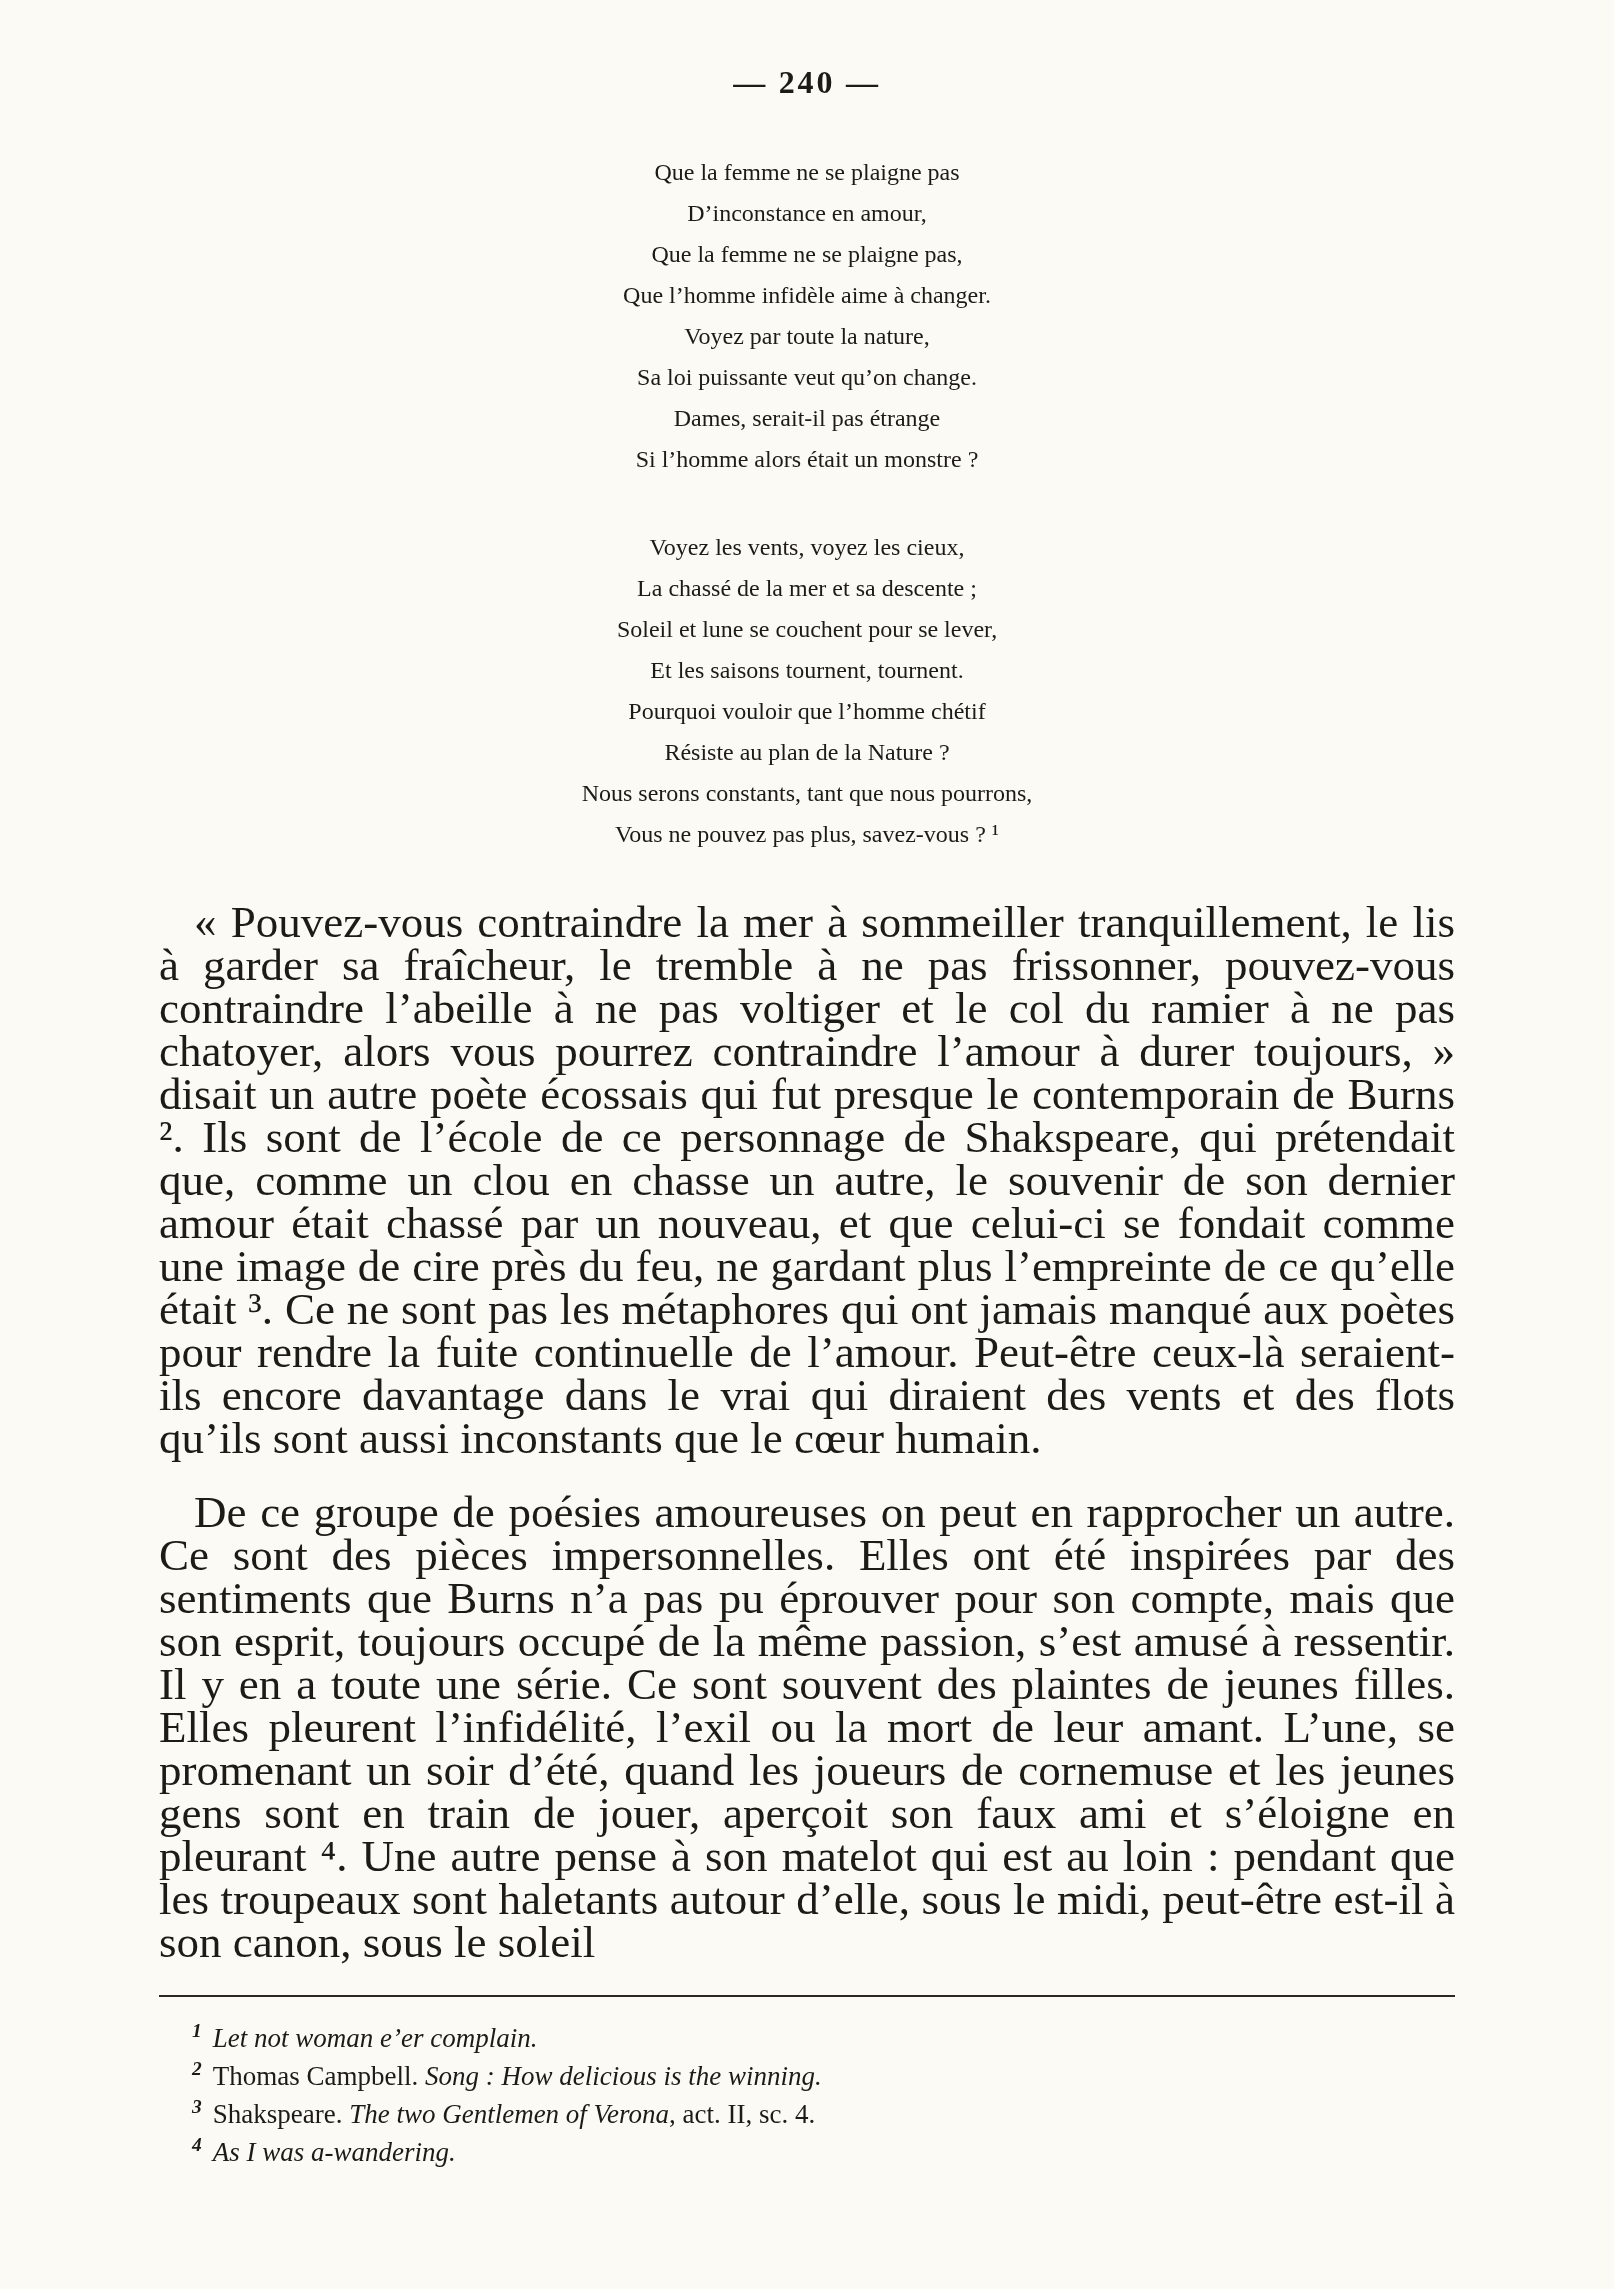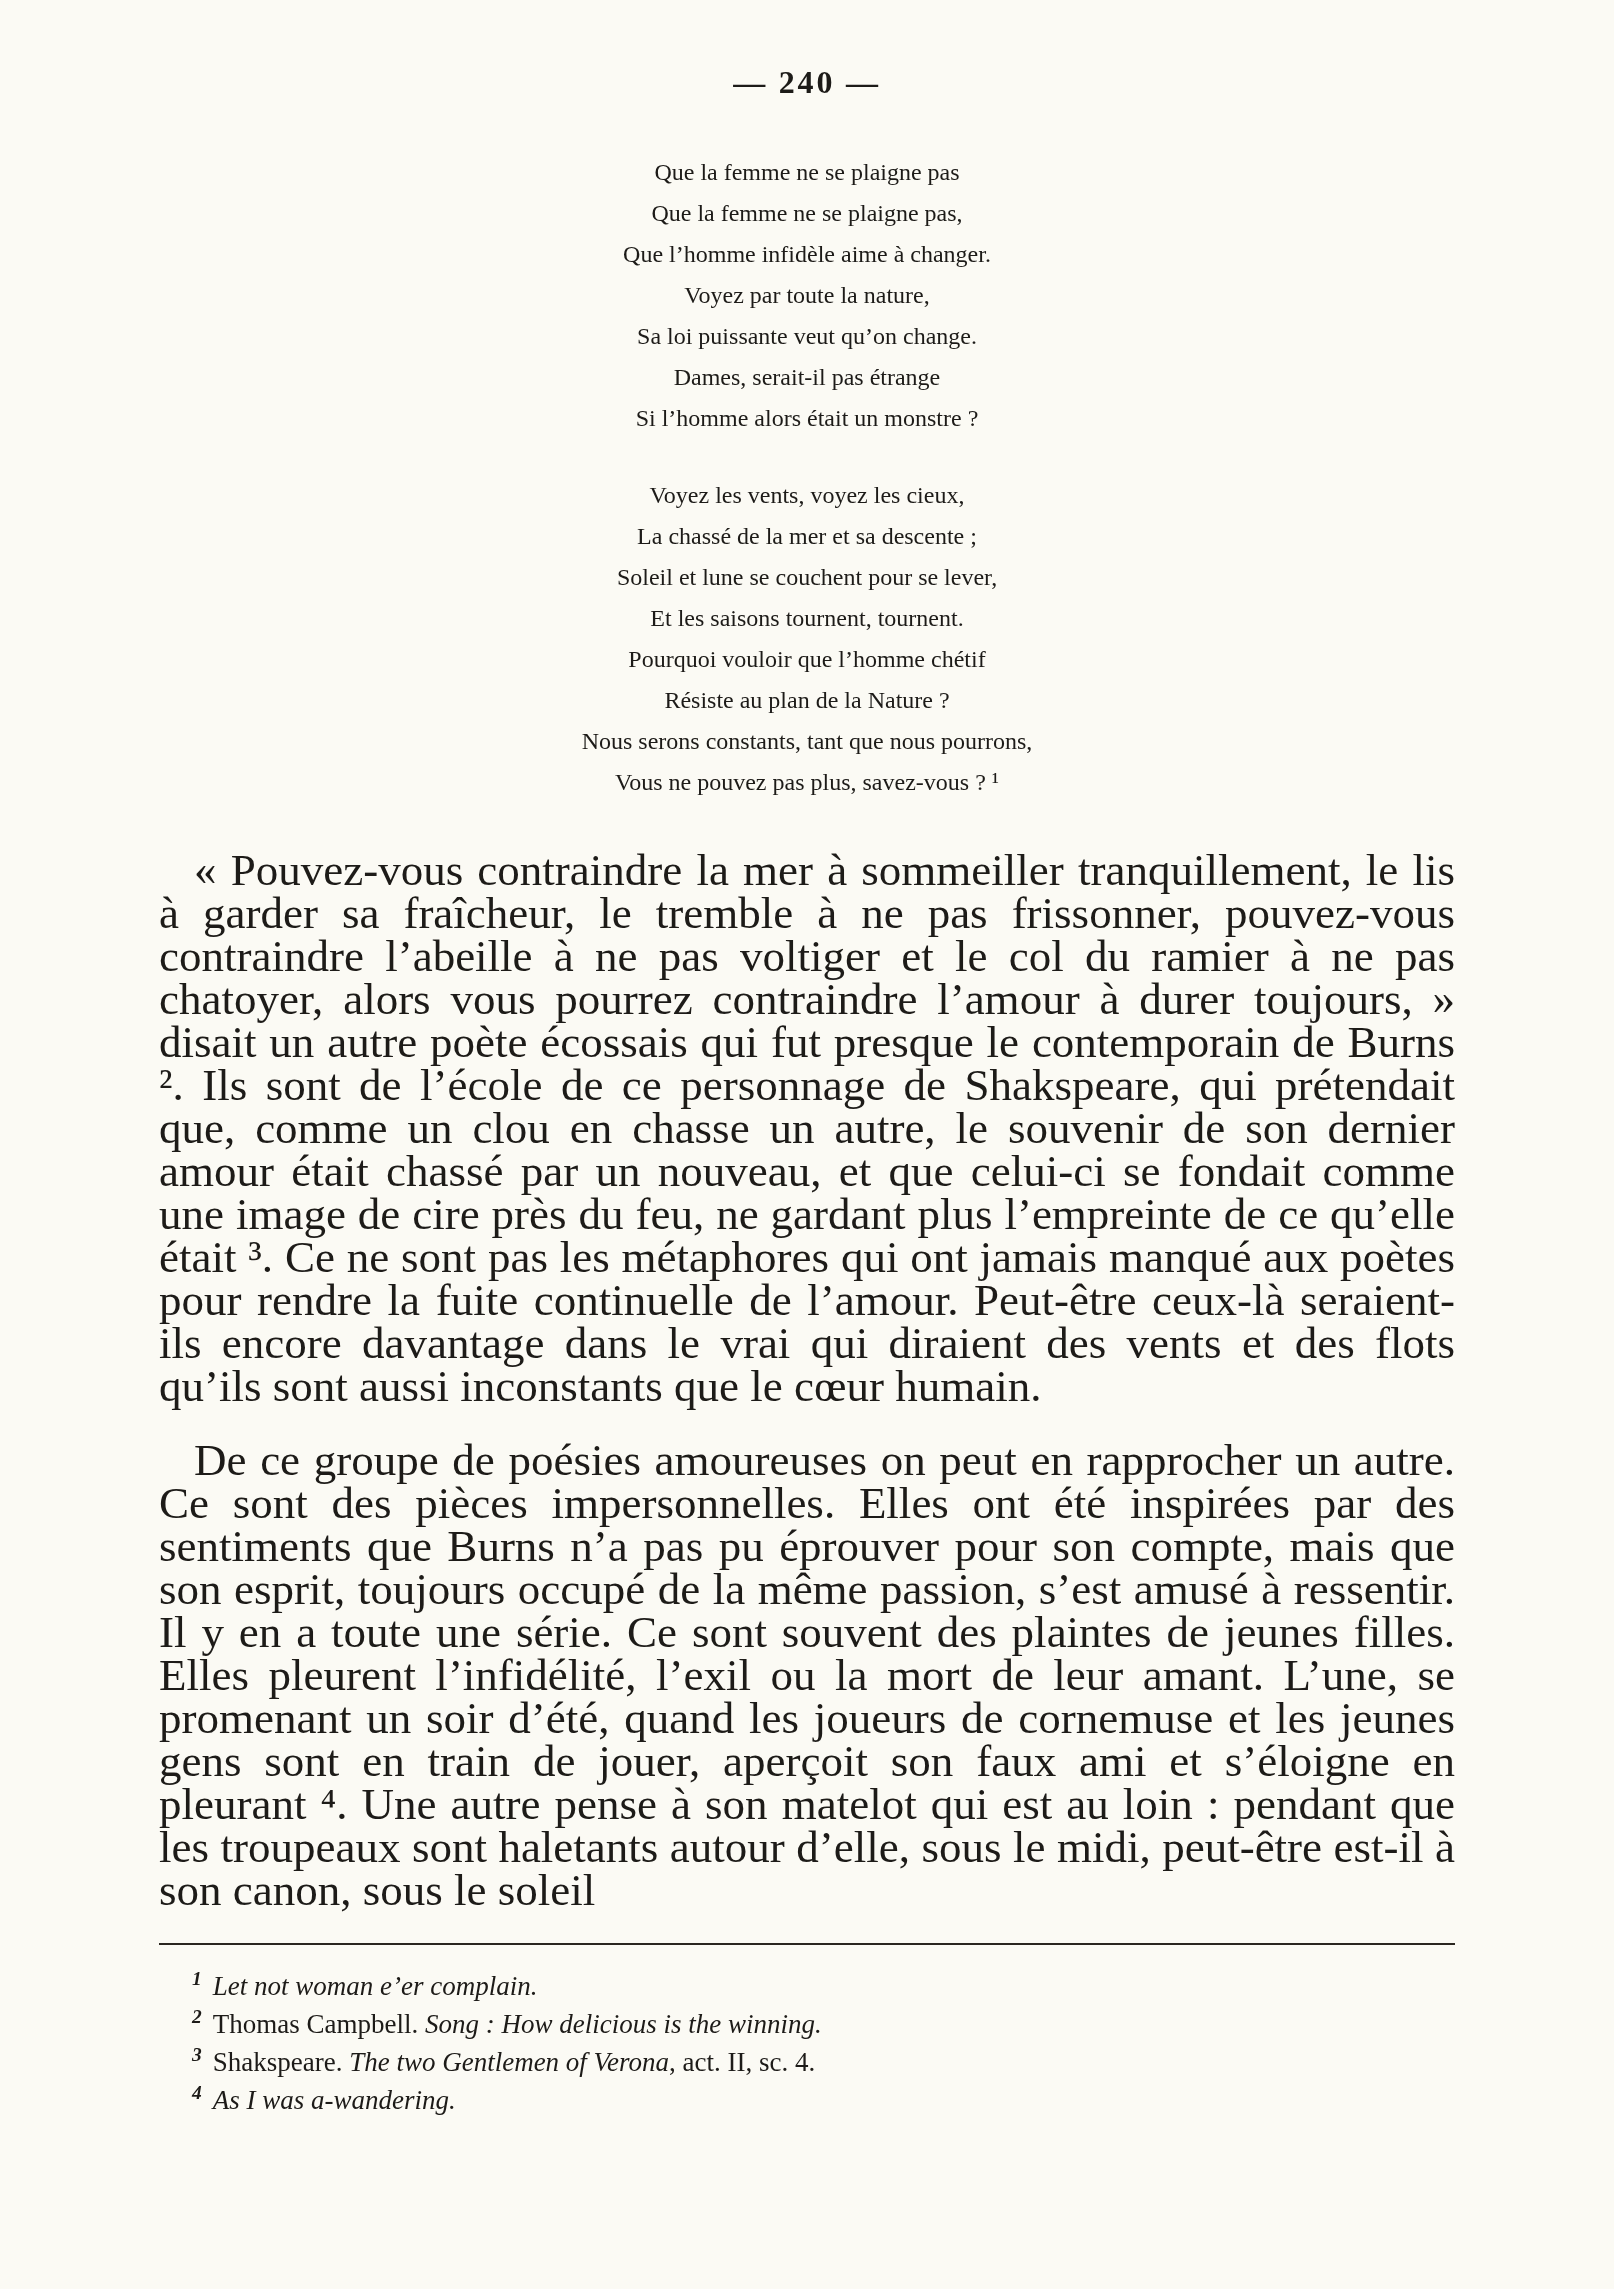--- a/index.html
+++ b/index.html
@@ -24,21 +24,21 @@
     letter-spacing: 2.8px;
     line-height: 39px;
     margin-bottom: 50px;
     margin-top: 8px;
   }
   .poem {
     text-align: center;
     margin-bottom: 46px;
   }
   .stanza { margin: 0; }
-  .stanza + .stanza { margin-top: 36px; }
+  .stanza + .stanza { margin-top: 47px; }
   .poem-line {
     font-size: 24px;
     line-height: 41px;
     white-space: nowrap;
   }
   .body-text p {
     font-size: 45px;
     line-height: 43px;
     text-align: justify;
     text-indent: 35px;
@@ -72,20 +72,21 @@
 </head>
 <body>
 
 <div class="page">
 
   <div class="page-number">— 240 —</div>
 
   <section class="poem">
     <div class="stanza">
       <div class="poem-line">Que la femme ne se plaigne pas</div>
+      <div class="poem-line">D’inconstance en amour,</div>
       <div class="poem-line">Que la femme ne se plaigne pas,</div>
       <div class="poem-line">Que l’homme infidèle aime à changer.</div>
       <div class="poem-line">Voyez par toute la nature,</div>
       <div class="poem-line">Sa loi puissante veut qu’on change.</div>
       <div class="poem-line">Dames, serait-il pas étrange</div>
       <div class="poem-line">Si l’homme alors était un monstre ?</div>
     </div>
     <div class="stanza">
       <div class="poem-line">Voyez les vents, voyez les cieux,</div>
       <div class="poem-line">La chassé de la mer et sa descente ;</div>

